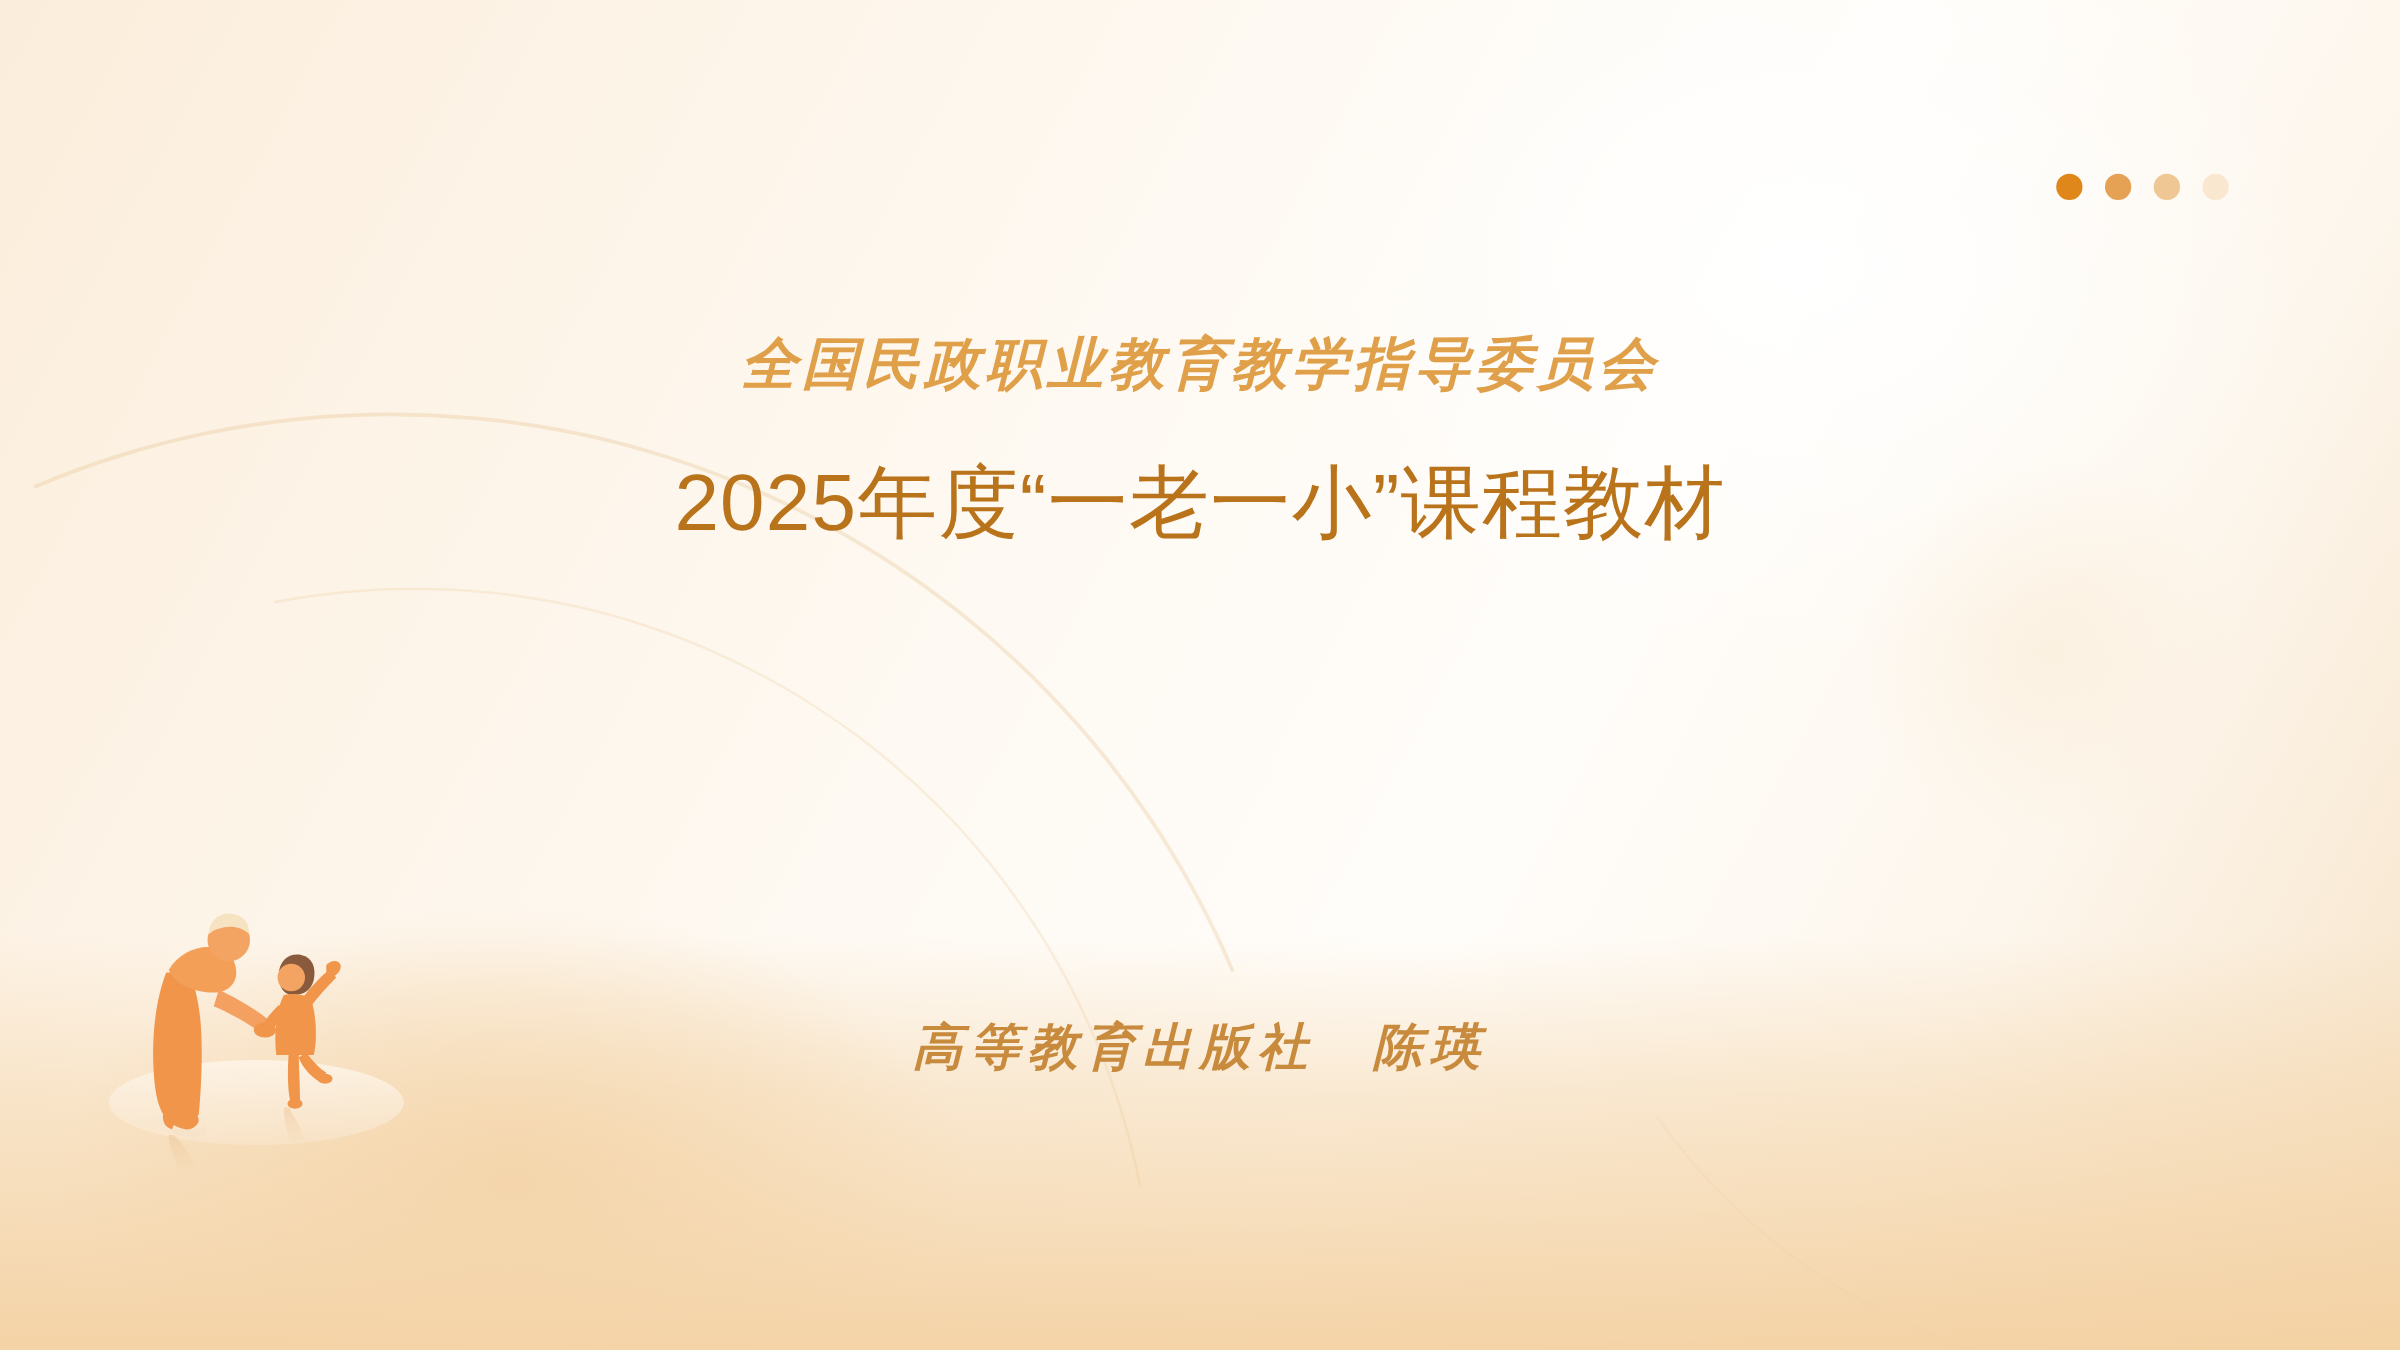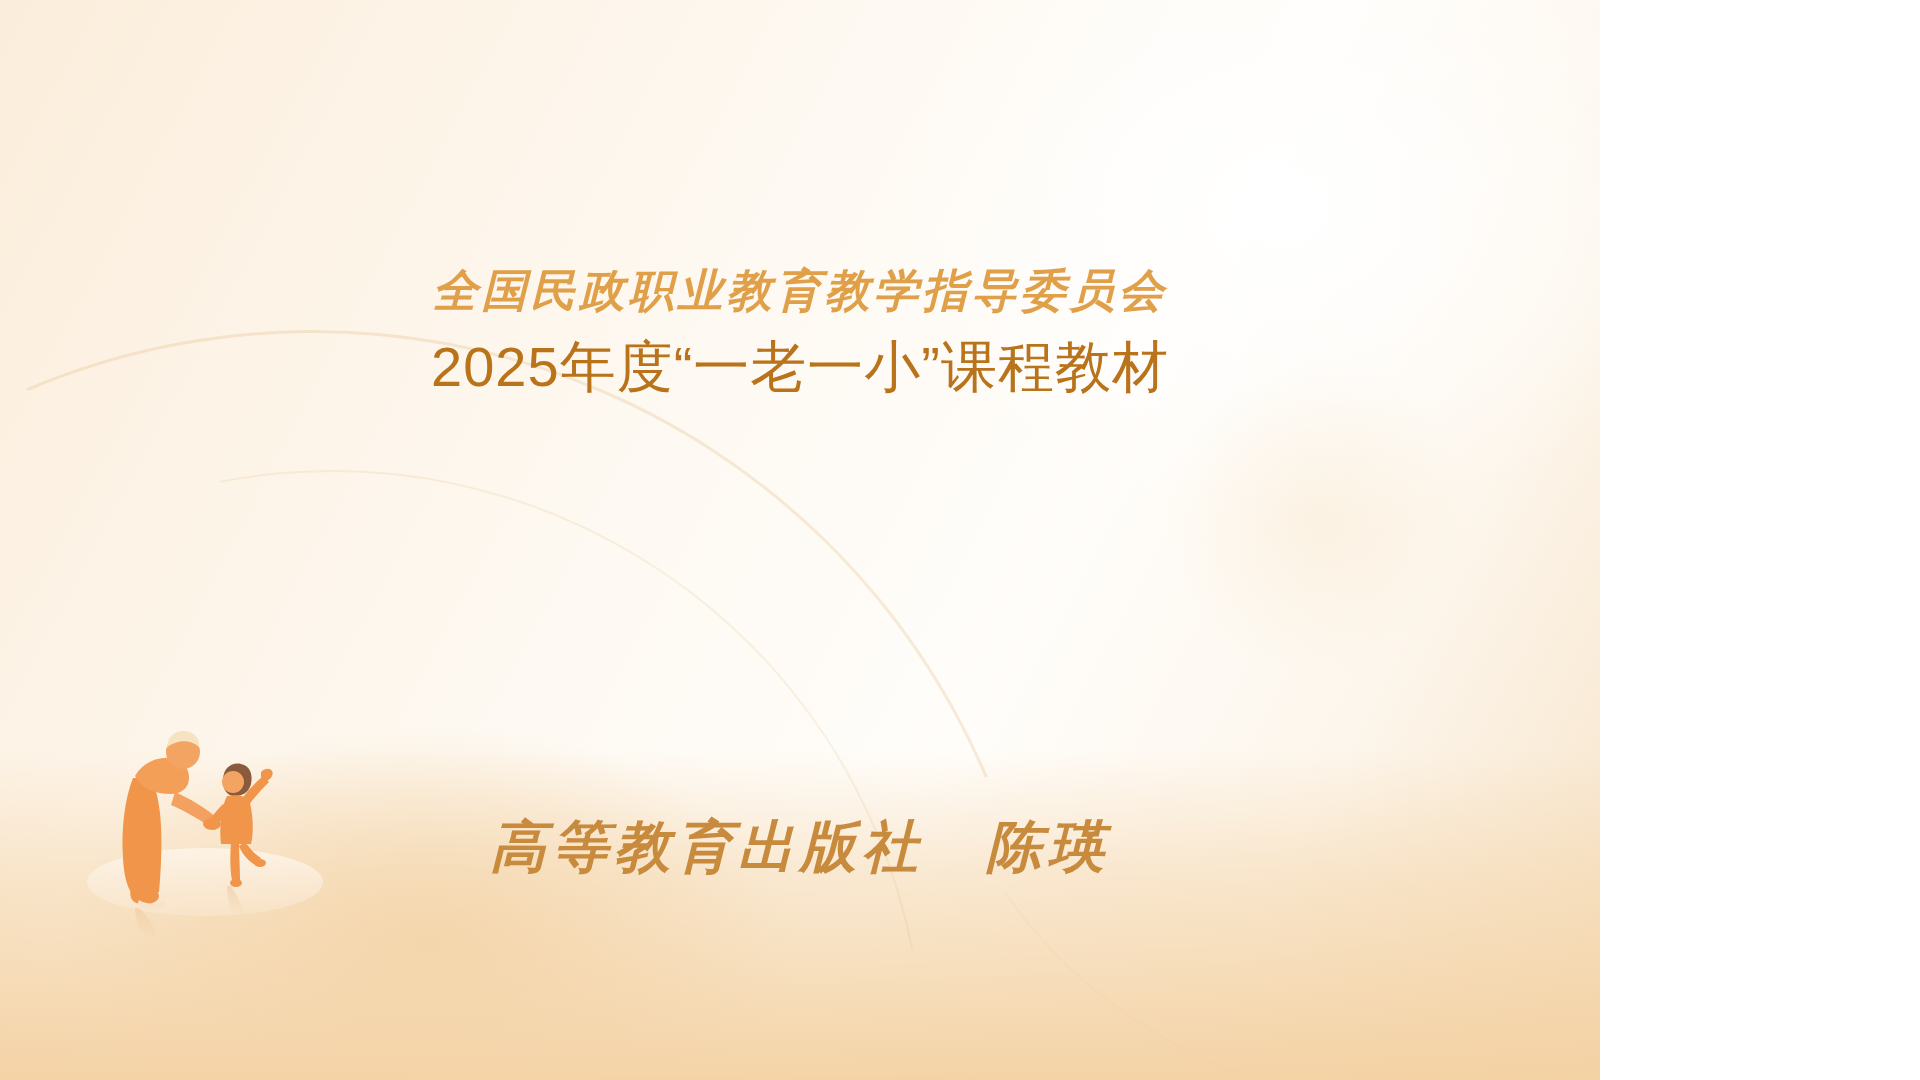--- a/index.html
+++ b/index.html
@@ -11,21 +11,21 @@
   body {
     width: 1920px;
     height: 1080px;
     overflow: hidden;
     font-family: "Liberation Sans", sans-serif;
   }
 
   
   .slide {
     position: relative;
-    width: 1600px;
+    width: 1920px;
     height: 1080px;
     overflow: hidden;
     background: #fdf8f1;
   }
 
   
   .bg-base {
     position: absolute;
     inset: 0;
     background:
@@ -130,42 +130,42 @@
     font-family: "DejaVu Serif", "Liberation Serif", serif;
     font-weight: 700;
     font-style: italic;
     font-size: 45px;
     letter-spacing: 4px;
     color: #e0a04a;
     white-space: nowrap;
     line-height: 1;
   }
   .title {
-    margin-top: 18px;
+    margin-top: 48px;
     text-align: center;
     color: #b9731a;
     font-family: "Liberation Sans", sans-serif;
     font-weight: 400;
-    font-size: 56px;
+    font-size: 64px;
     line-height: 1.30;
     letter-spacing: 1px;
     white-space: nowrap;
   }
   .title-line { display: block; }
 
   .presenter {
     position: absolute;
     top: 810px;
     left: 0;
     right: 0;
     text-align: center;
     font-family: "DejaVu Serif", "Liberation Serif", serif;
     font-weight: 700;
     font-style: italic;
-    font-size: 56px;
+    font-size: 40px;
     letter-spacing: 6px;
     color: #c88a3c;
     white-space: nowrap;
   }
 
   
   .illustration {
     position: absolute;
     left: 55px;
     bottom: 130px;

